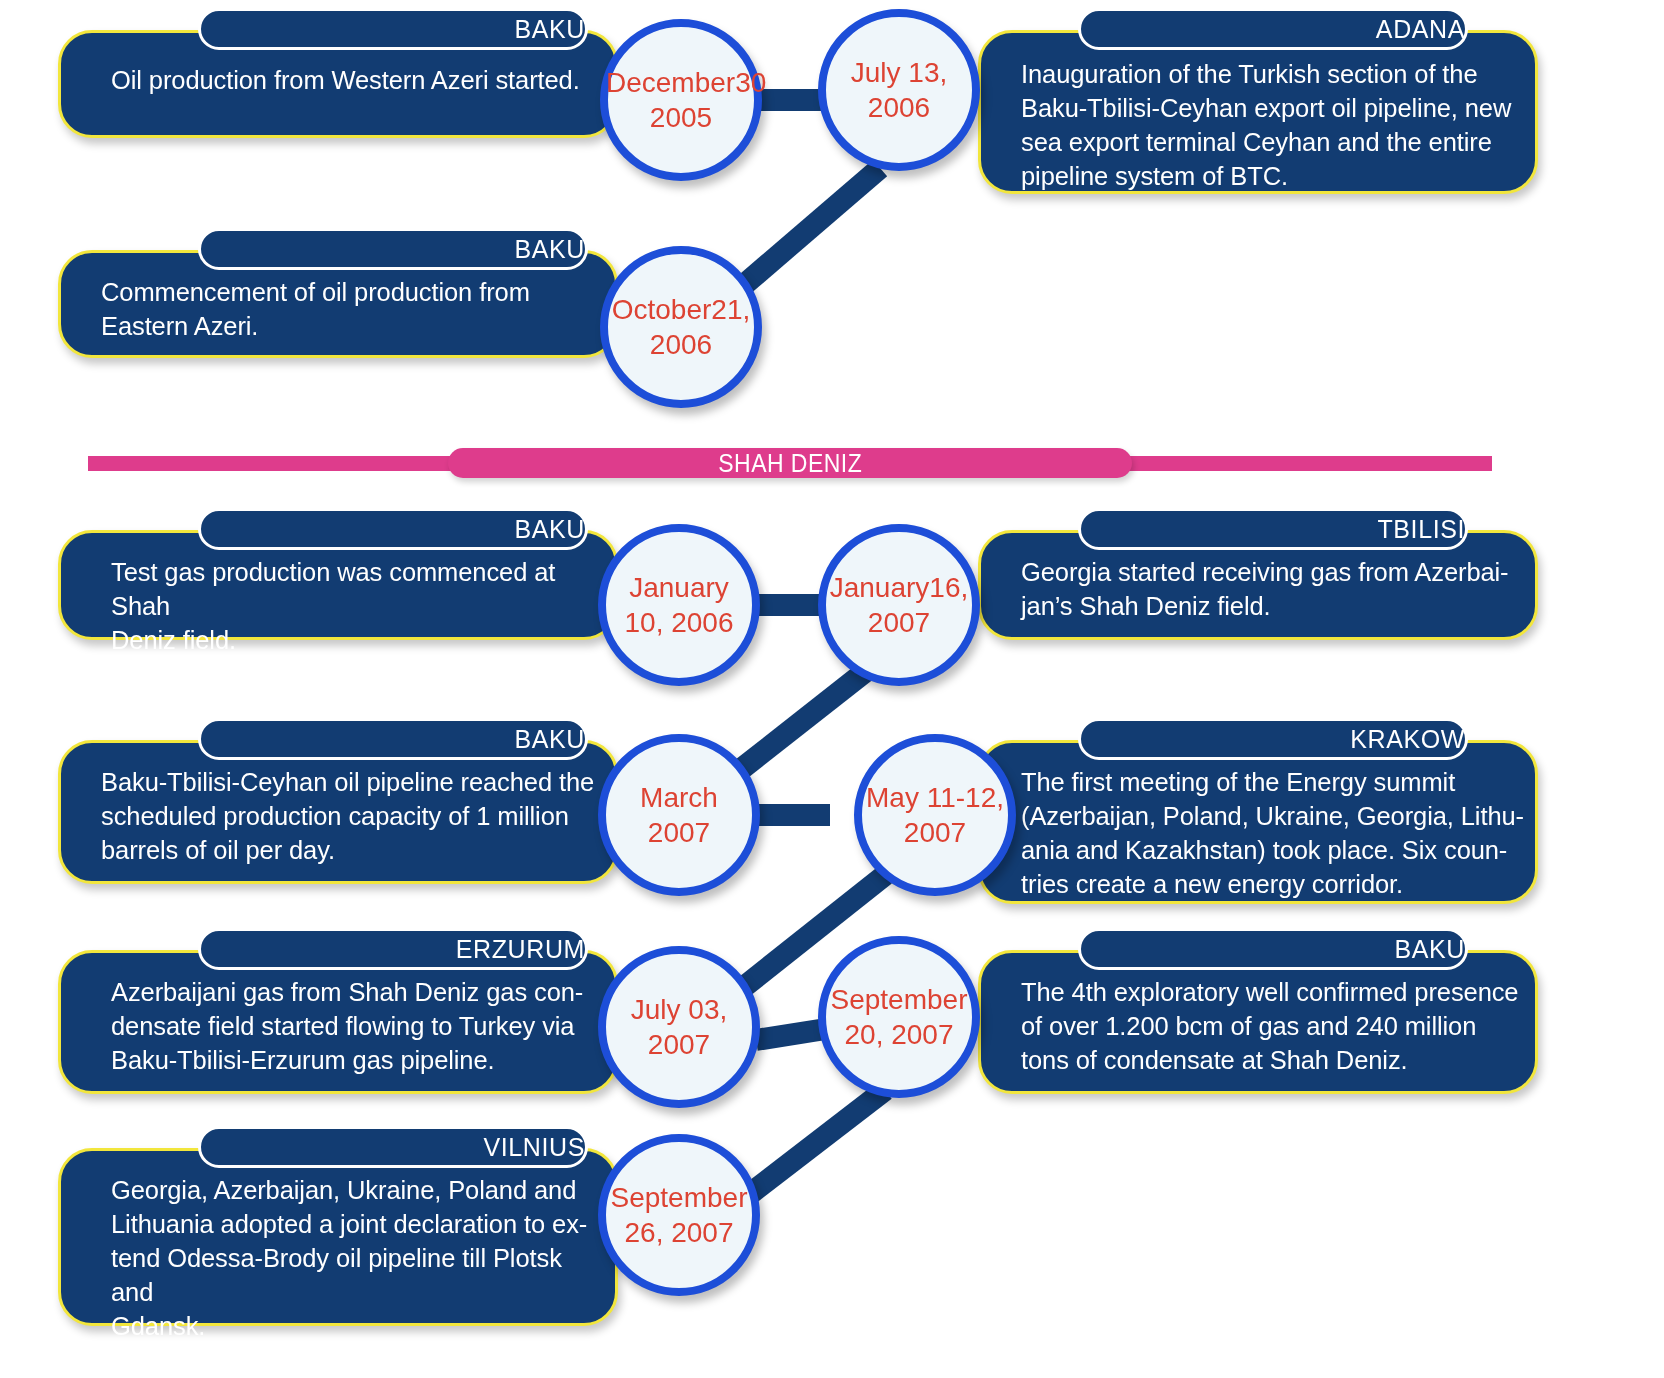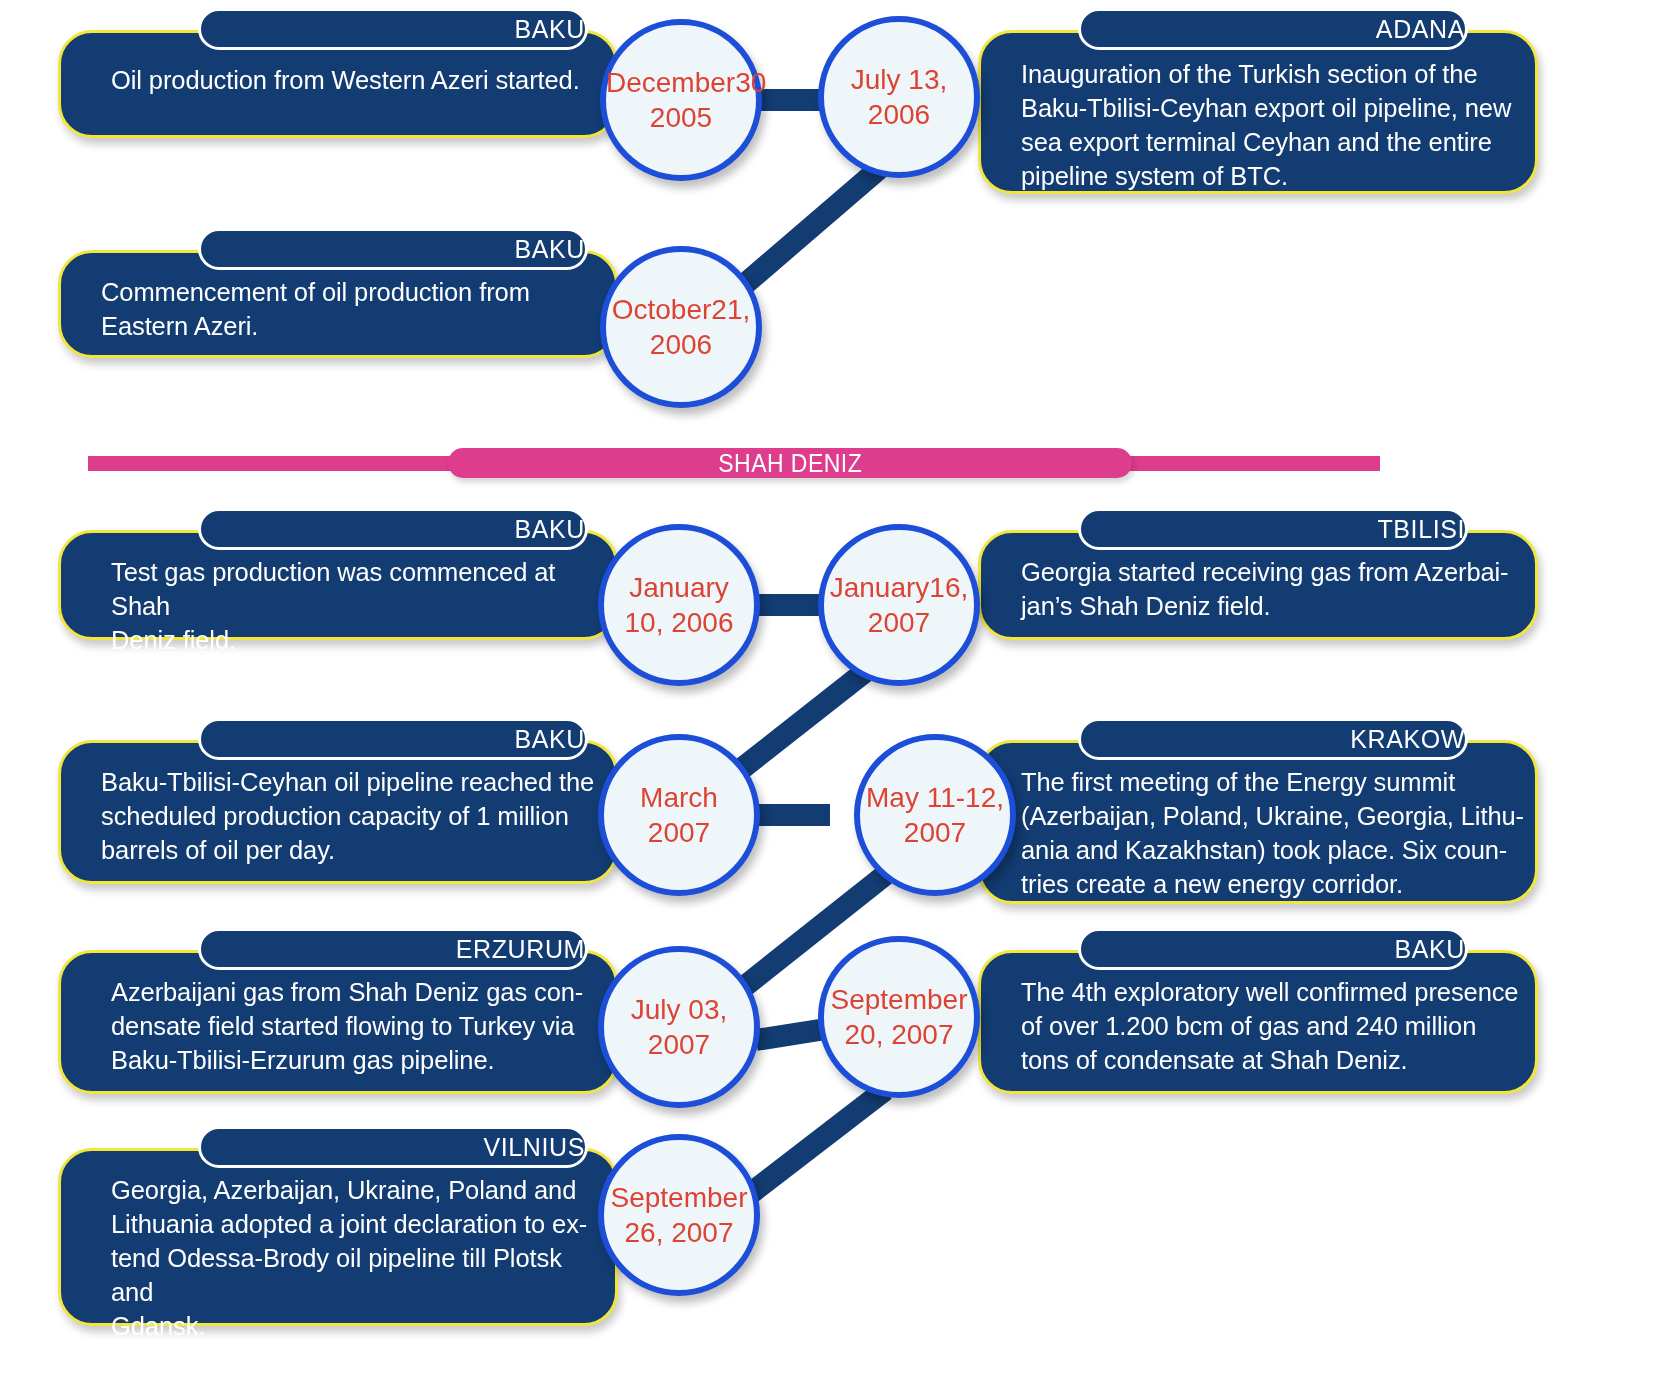--- a/index.html
+++ b/index.html
@@ -52,37 +52,37 @@
   
   .card.left  .body{width:560px;}
   .card.right .body{width:560px;}
 
   
   .bubble{
     position:absolute;
     width:162px;height:162px;
     border-radius:50%;
     background:#EFF6FA;
-    border:6px solid #1d4ed8;
+    border:8px solid #1d4ed8;
     box-sizing:border-box;
     display:flex;align-items:center;justify-content:center;
     text-align:center;
     color:#DD4333;
     font-size:28px;
     line-height:35px;
     z-index:6;
     box-shadow:4px 7px 9px rgba(0,0,0,0.25);
     white-space:pre-line;
   }
   .bubble span{display:block;width:150px;}
 
   
   .divider{
     position:absolute;
-    left:88px;top:448px;width:1292px;height:30px;
+    left:88px;top:448px;width:1404px;height:30px;
     z-index:2;
   }
   .divider .rail{
     position:absolute;left:0;top:8px;width:100%;height:15px;
     background:#DE3C8C;
   }
   .divider .pill{
     position:absolute;left:360px;top:0;width:684px;height:30px;
     background:#DE3C8C;border-radius:15px;
     display:flex;align-items:center;justify-content:center;
@@ -118,21 +118,21 @@
     <div class="body" style="height:108px;padding:30px 30px 0 50px;">
       <p>Oil production from Western Azeri started.</p>
     </div>
   </div>
 
   <div class="bubble" style="left:600px;top:19px;">
     <span>December30
 2005</span>
   </div>
 
-  <div class="bubble" style="left:818px;top:16px;">
+  <div class="bubble" style="left:818px;top:9px;">
     <span>July 13,
 2006</span>
   </div>
 
   <div class="card right" style="left:950px;top:8px;width:588px;height:190px;">
     <div class="tab" style="left:128px;width:390px;">
       <span>ADANA</span>
     </div>
     <div class="body" style="left:28px;width:560px;height:164px;padding:24px 20px 0 40px;">
       <p>Inauguration of the Turkish section of the

